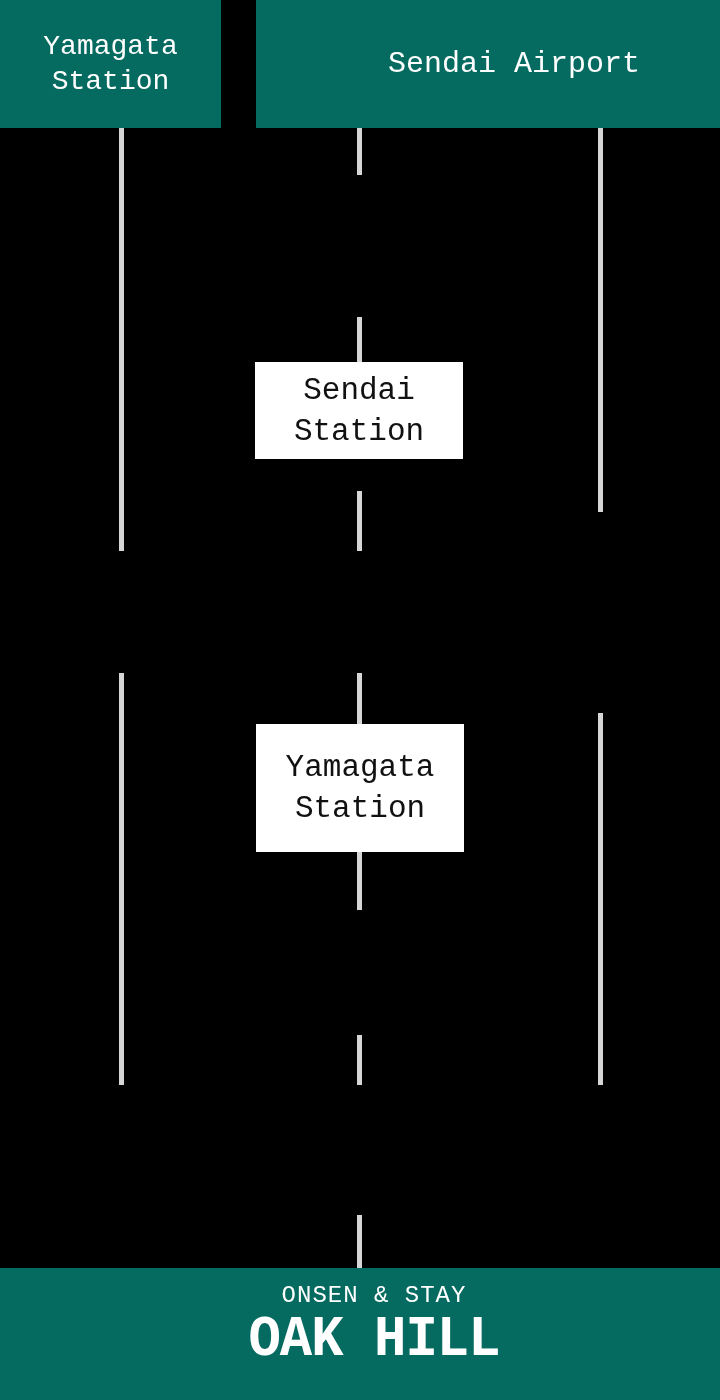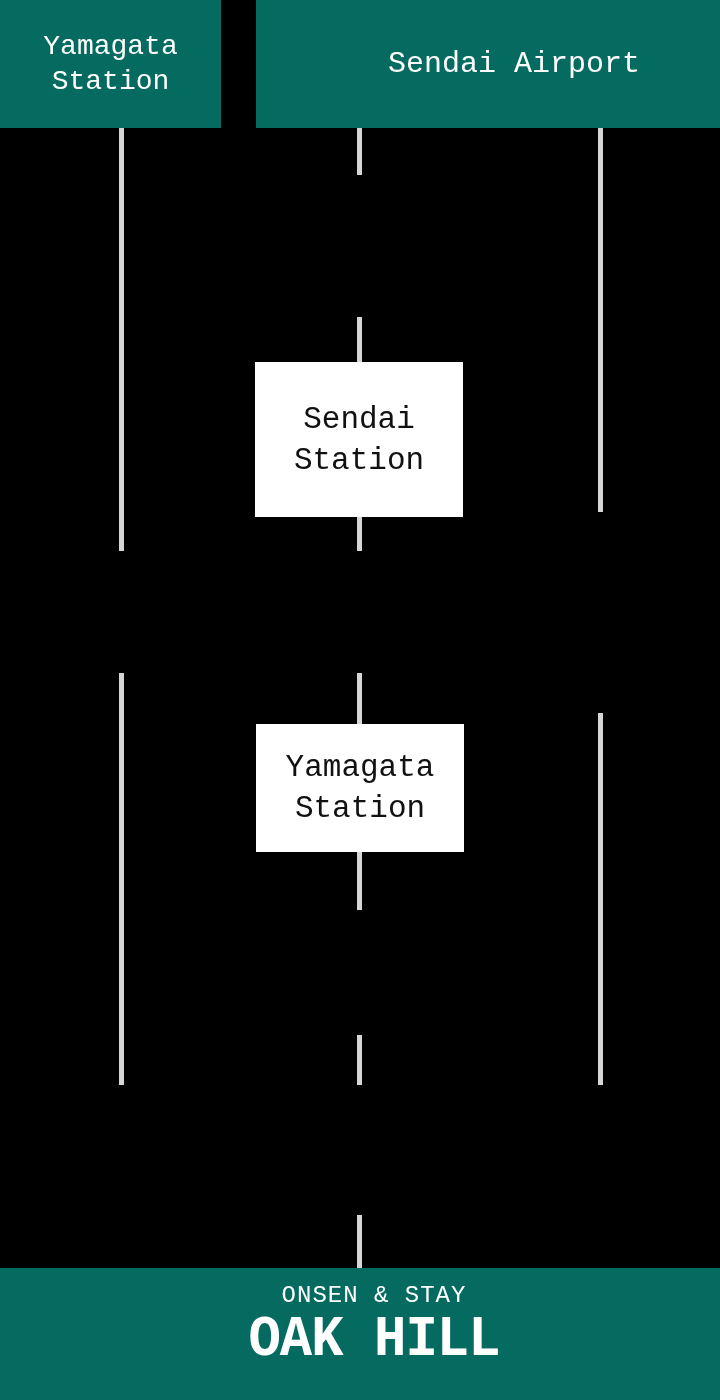--- a/index.html
+++ b/index.html
@@ -17,21 +17,21 @@
   .airport-box.yamagata{left:0;width:221px;font-size:28px;line-height:35px;}
   .airport-box.sendai{left:256px;width:420px;font-size:30px;line-height:36px;padding-left:48px;}
   .vline{
     position:absolute;width:5px;background:var(--line,#d6d6d6);
   }
   .station-box{
     position:absolute;background:var(--box,#fff);color:var(--text-dark,#111);
     display:flex;flex-direction:column;align-items:center;justify-content:center;
     text-align:center;font-size:31px;line-height:41px;
   }
-  .station-box.sendai-st{left:255px;top:362px;width:208px;height:155px;}
+  .station-box.sendai-st{left:255px;top:362px;width:208px;height:97px;}
   .station-box.yamagata-st{left:256px;top:724px;width:208px;height:128px;}
   .zao-band{
     position:absolute;left:0;top:1085px;width:720px;height:130px;
     background:var(--box,#fff);color:var(--text-dark,#111);
     display:flex;align-items:center;justify-content:center;
     font-size:32px;
   }
   .footer{
     position:absolute;left:0;top:1268px;width:720px;height:132px;
     background:var(--teal,#056b60);color:var(--text-light,#fff);

